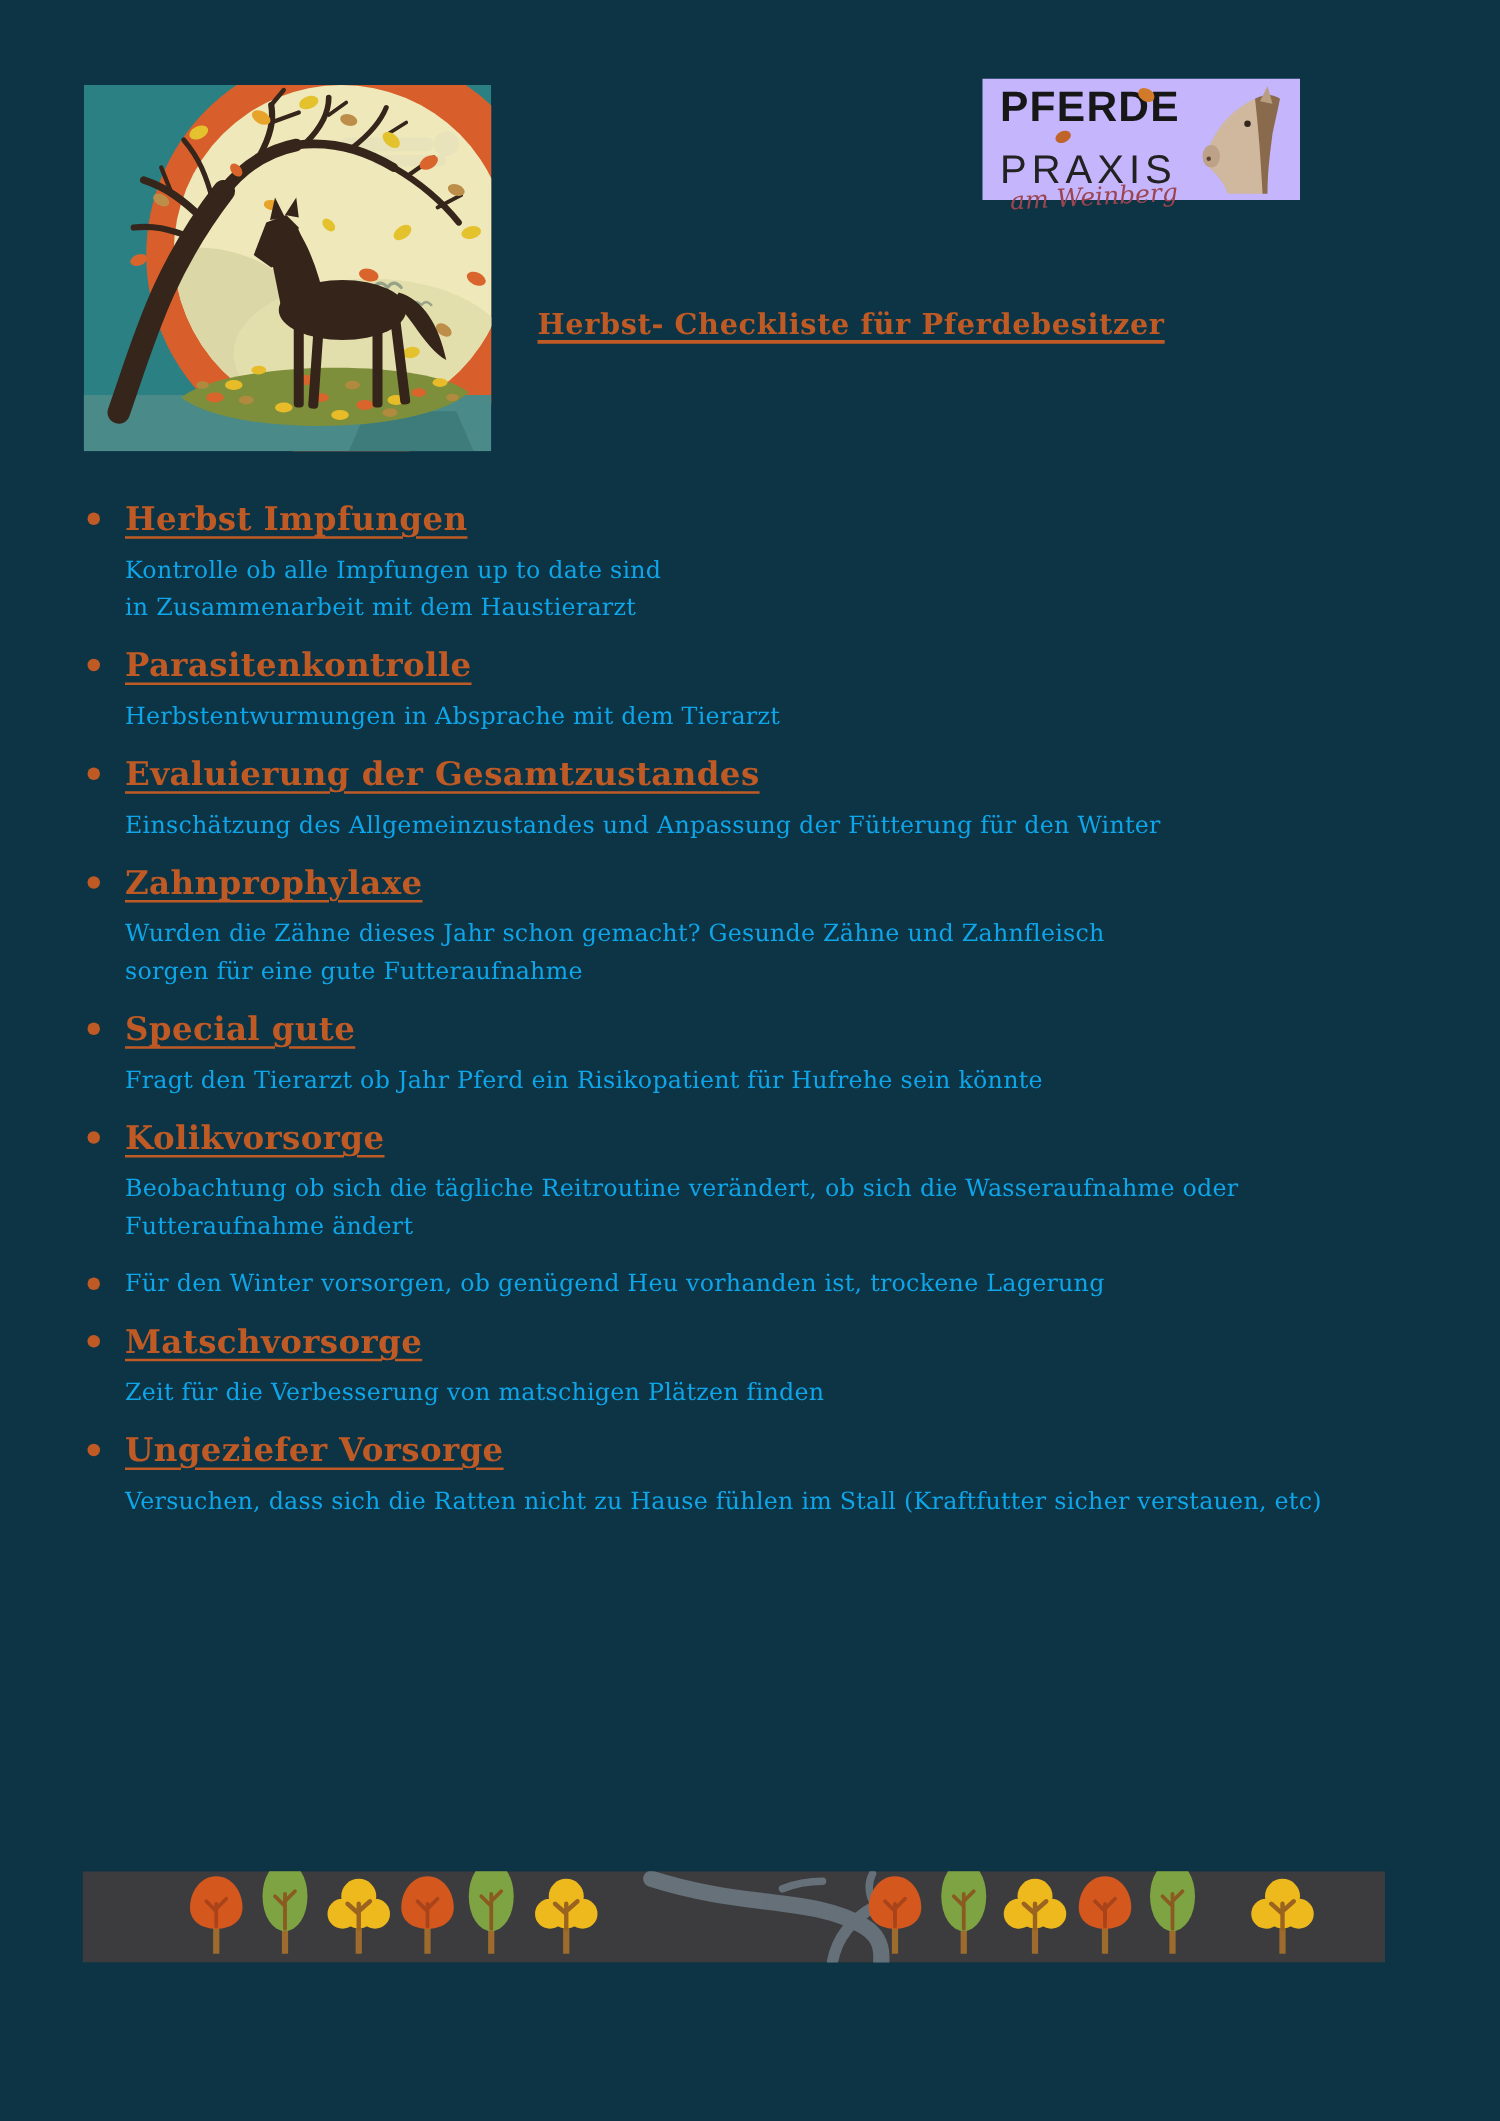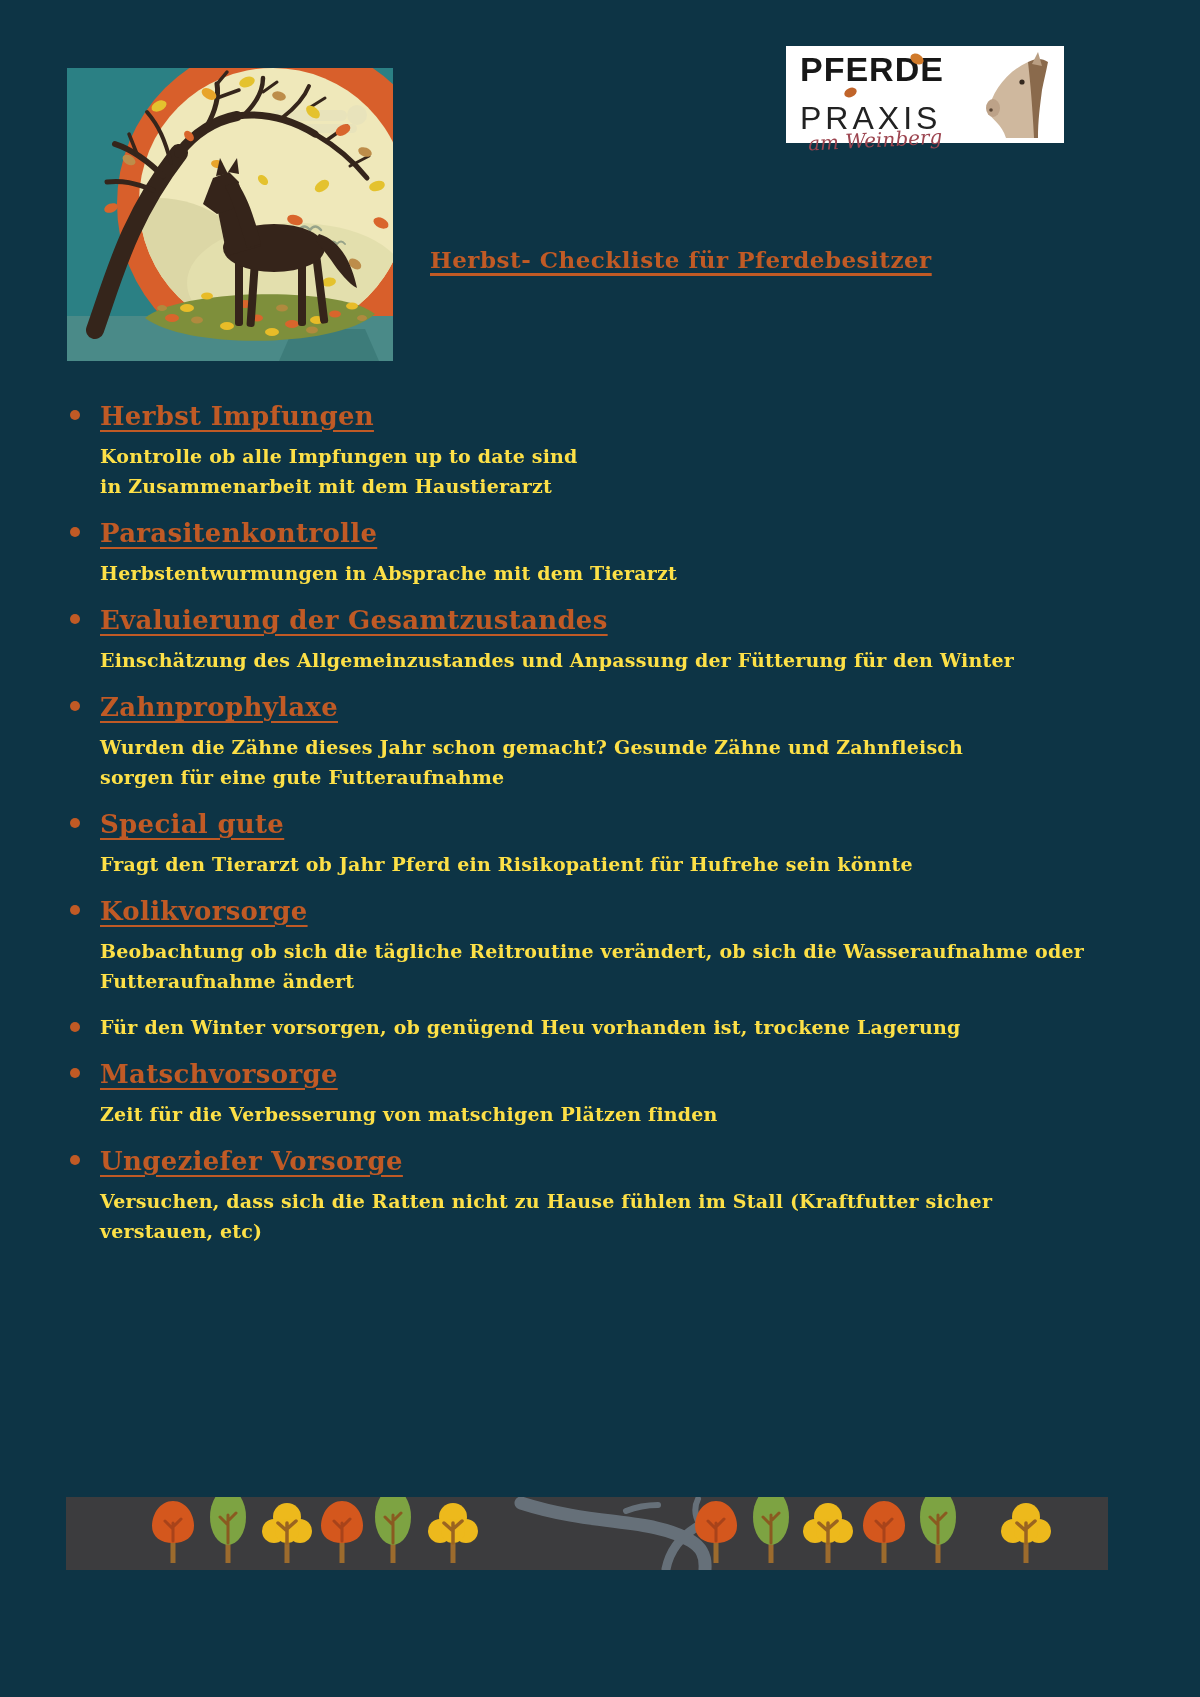--- a/index.html
+++ b/index.html
@@ -4,21 +4,21 @@
 <style>
   html,body { margin:0; padding:0; background:#0d3445; }
   .page {
     position:relative; width:1200px; height:1697px;
     background:#0d3445; overflow:hidden;
     font-family:"DejaVu Serif", serif;
   }
   
   .hero { position:absolute; left:67px; top:68px; width:326px; height:293px; }
   
-  .logo { position:absolute; left:786px; top:46px; width:278px; height:97px; background:#ffffff; }
+  .logo { position:absolute; left:786px; top:63px; width:254px; height:97px; background:#c4b5fd; }
   .logo-text { position:absolute; left:14px; top:7px; }
   .logo-line1 { font-family:"Liberation Sans", sans-serif; font-weight:800; font-size:34px;
                 letter-spacing:1px; color:#171717; line-height:0.95; }
   .logo-line2 { font-family:"Liberation Sans", sans-serif; font-weight:400; font-size:32px;
                 letter-spacing:4px; color:#222222; line-height:0.95; margin-top:18px; }
   .logo-line3 { font-style:italic; font-size:20px; color:#9c4550; margin-top:-6px;
                 margin-left:8px; transform:rotate(-3deg); }
   .logo-horse { position:absolute; right:2px; top:4px; width:86px; height:90px; }
   .leaf-dec { position:absolute; border-radius:50%; background:#d07a2a; }
   .leaf-dec.d1 { left:124px; top:8px;  width:14px; height:10px; transform:rotate(30deg); }
@@ -36,21 +36,21 @@
     position:absolute; left:-30px; top:10px; width:10px; height:10px;
     border-radius:50%; background:#c05a25;
   }
   .heading {
     font-size:26px; line-height:32px; font-weight:bold; color:#c05a25;
     letter-spacing:0.3px; margin-bottom:9px; display:inline-block;
     text-decoration:underline; text-underline-offset:5px; text-decoration-thickness:2px;
   }
   .heading-row { line-height:32px; }
   .line {
-    font-size:19px; font-weight:bold; color:#fde047;
+    font-size:19px; font-weight:normal; color:#0ea5e9;
     line-height:30px; letter-spacing:0.2px;
   }
   
   .banner { position:absolute; left:66px; top:1497px; width:1042px; height:73px; }
 </style>
 </head>
 <body>
 
 <div class="page">
 

